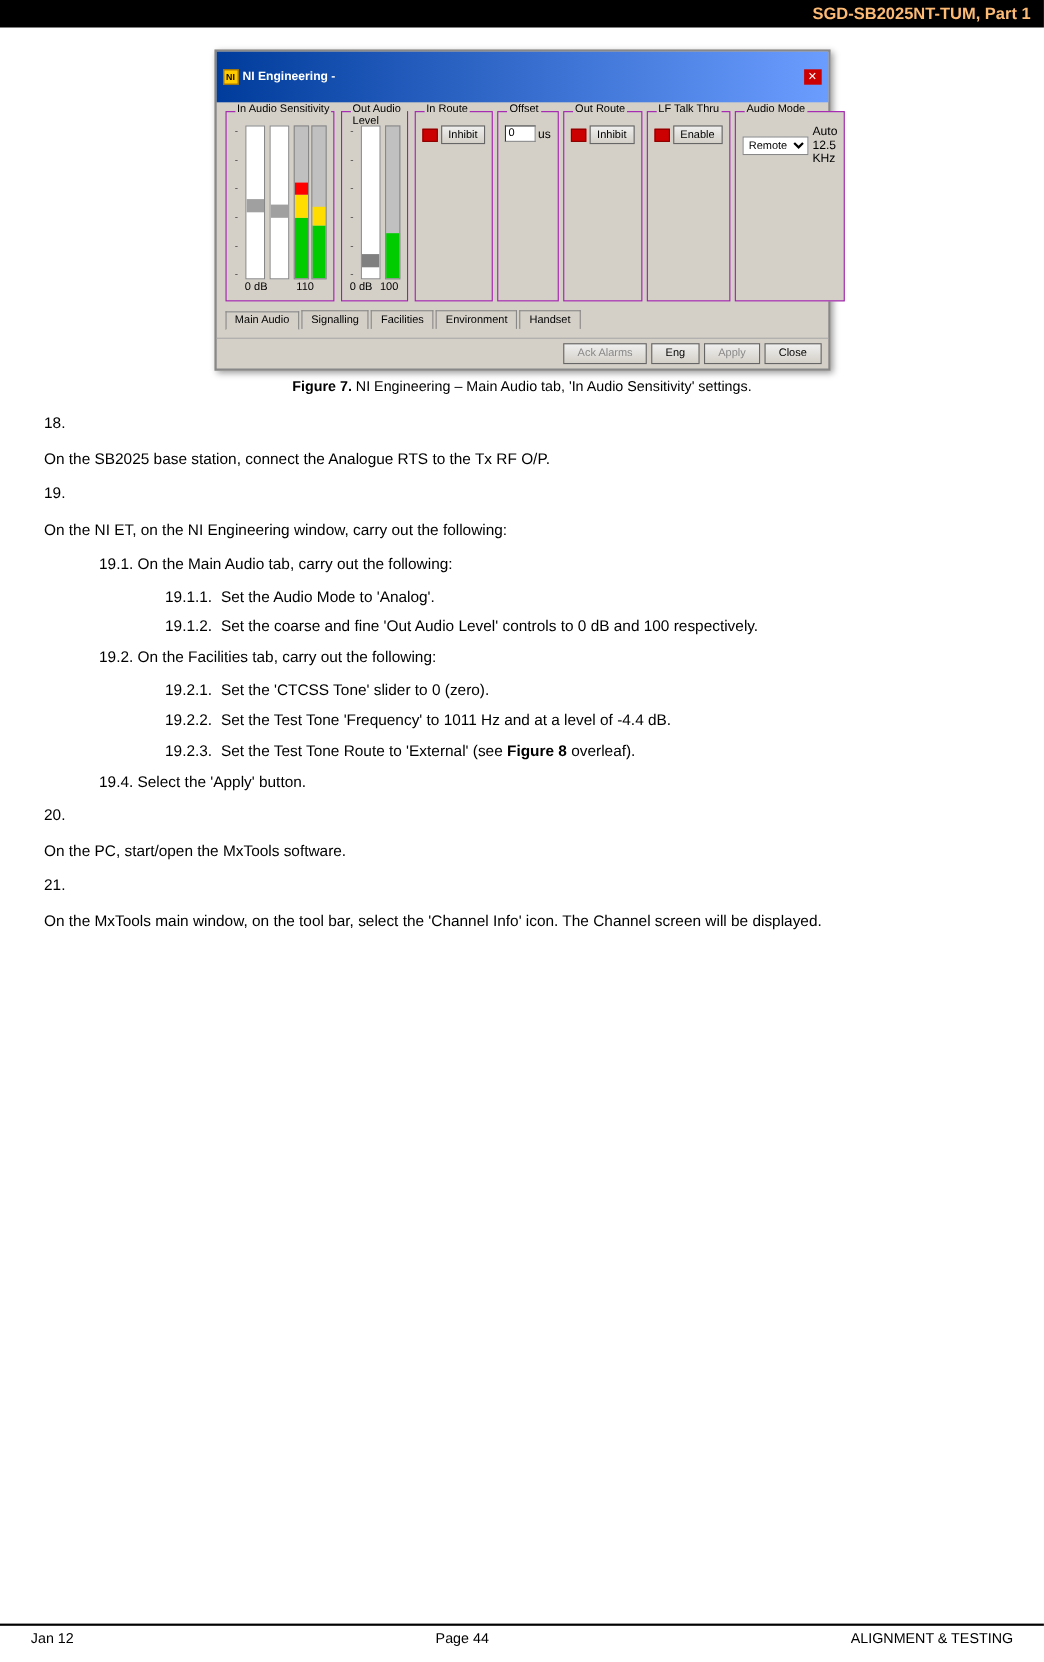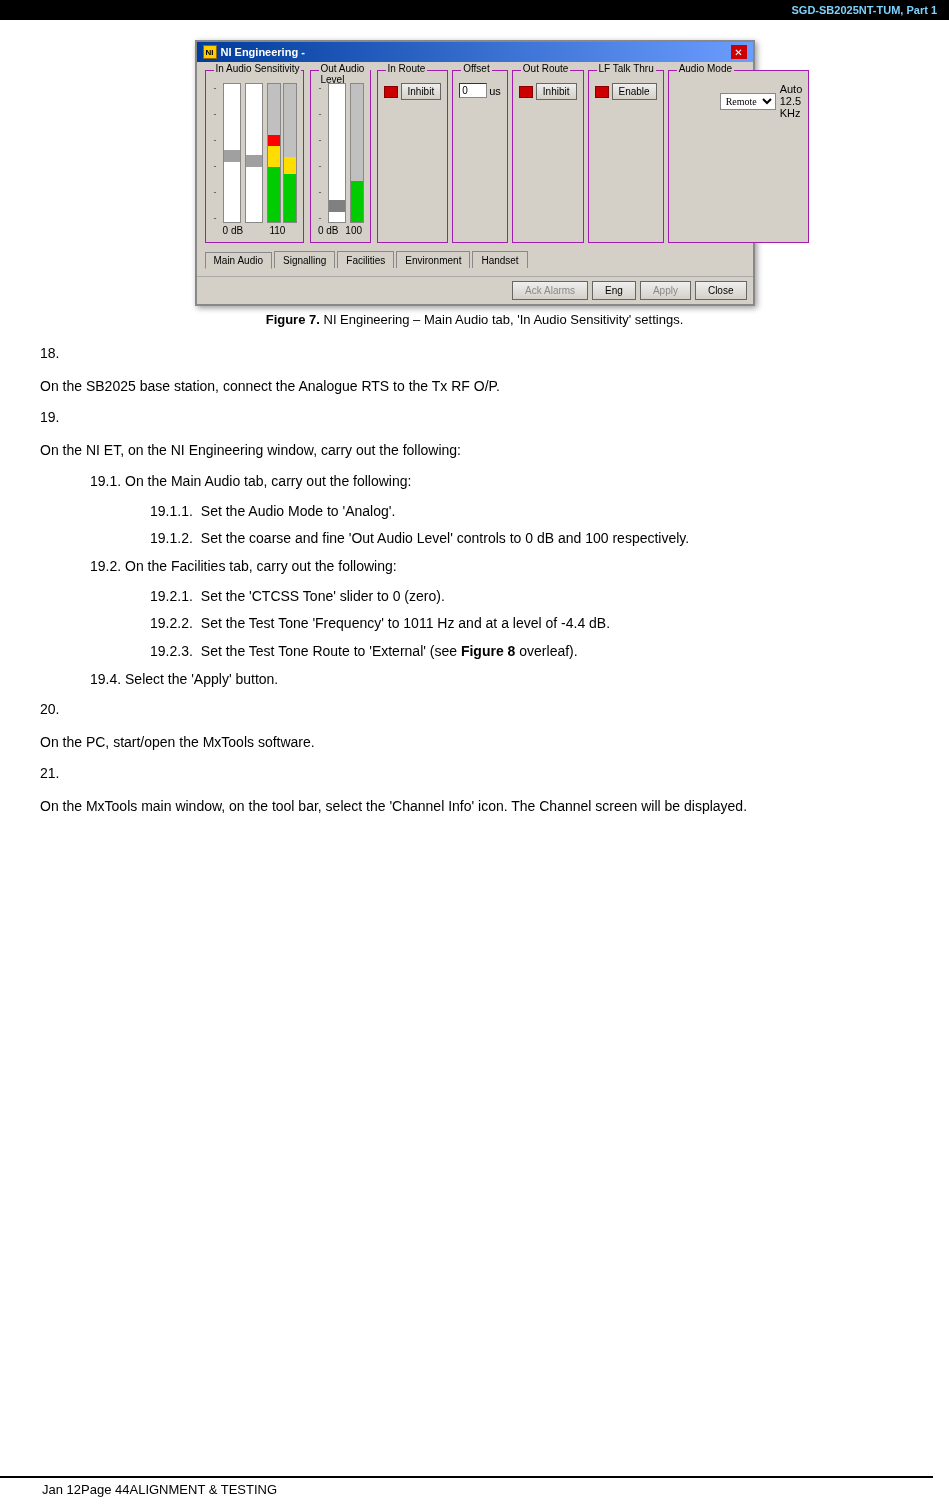--- a/index.html
+++ b/index.html
@@ -9,24 +9,24 @@
       background: #fff;
       color: #000;
       width: 949px;
       min-height: 1511px;
       padding: 0;
     }
 
     
     .page-header {
       background: #000;
-      color: #7dd3fc;
+      color: #fdba74;
       text-align: right;
       padding: 4px 12px;
-      font-size: 11px;
+      font-size: 15px;
       font-weight: bold;
     }
 
     
     .page-content {
       padding: 10px 40px 20px 40px;
     }
 
     
     .figure-container {
@@ -42,21 +42,21 @@
       background: #d4d0c8;
       width: 560px;
       font-size: 11px;
       font-family: 'Tahoma', Arial, sans-serif;
       box-shadow: 2px 2px 6px rgba(0,0,0,0.4);
     }
 
     .win-titlebar {
       background: linear-gradient(to right, #003c9b, #6b9dff);
       color: #fff;
-      padding: 3px 6px;
+      padding: 16px 6px;
       display: flex;
       align-items: flex-end;
       justify-content: space-between;
       font-size: 11px;
       font-weight: bold;
     }
 
     .win-titlebar-left {
       display: flex;
       align-items: center;
@@ -207,22 +207,21 @@
       padding: 1px 2px;
       width: 28px;
       font-family: 'Tahoma', Arial, sans-serif;
     }
 
     .win-select {
       border: 1px solid #888;
       background: #fff;
       font-size: 10px;
       padding: 1px;
-      font-family: Liberation Serif, serif;
-      margin-left: 45px;
+      font-family: Liberation Sans, sans-serif;
     }
 
     .tabs-row {
       display: flex;
       gap: 2px;
       margin-top: 4px;
     }
 
     .tab-btn {
       border: 1px solid #888;
@@ -302,27 +301,28 @@
       line-height: 1.55;
     }
 
     .sub-sub-section-text {
       display: flex;
       gap: 8px;
     }
 
     .page-footer {
       display: flex;
+      justify-content: space-between;
       border-top: 2px solid #000;
-      padding: 4px 42px;
+      padding: 4px 28px;
       font-size: 13px;
       position: absolute;
       bottom: 10px;
       left: 0;
-      right: 16px;
+      right: 0;
     }
 
     .scale-labels {
       display: flex;
       flex-direction: column;
       justify-content: space-between;
       height: 140px;
       font-size: 9px;
       color: #444;
       padding: 0 2px;

